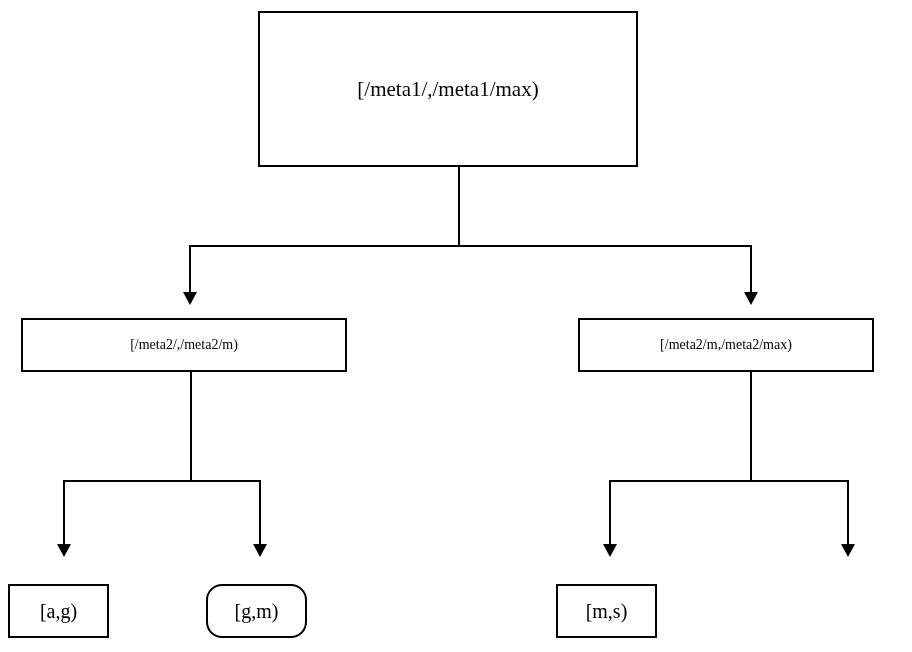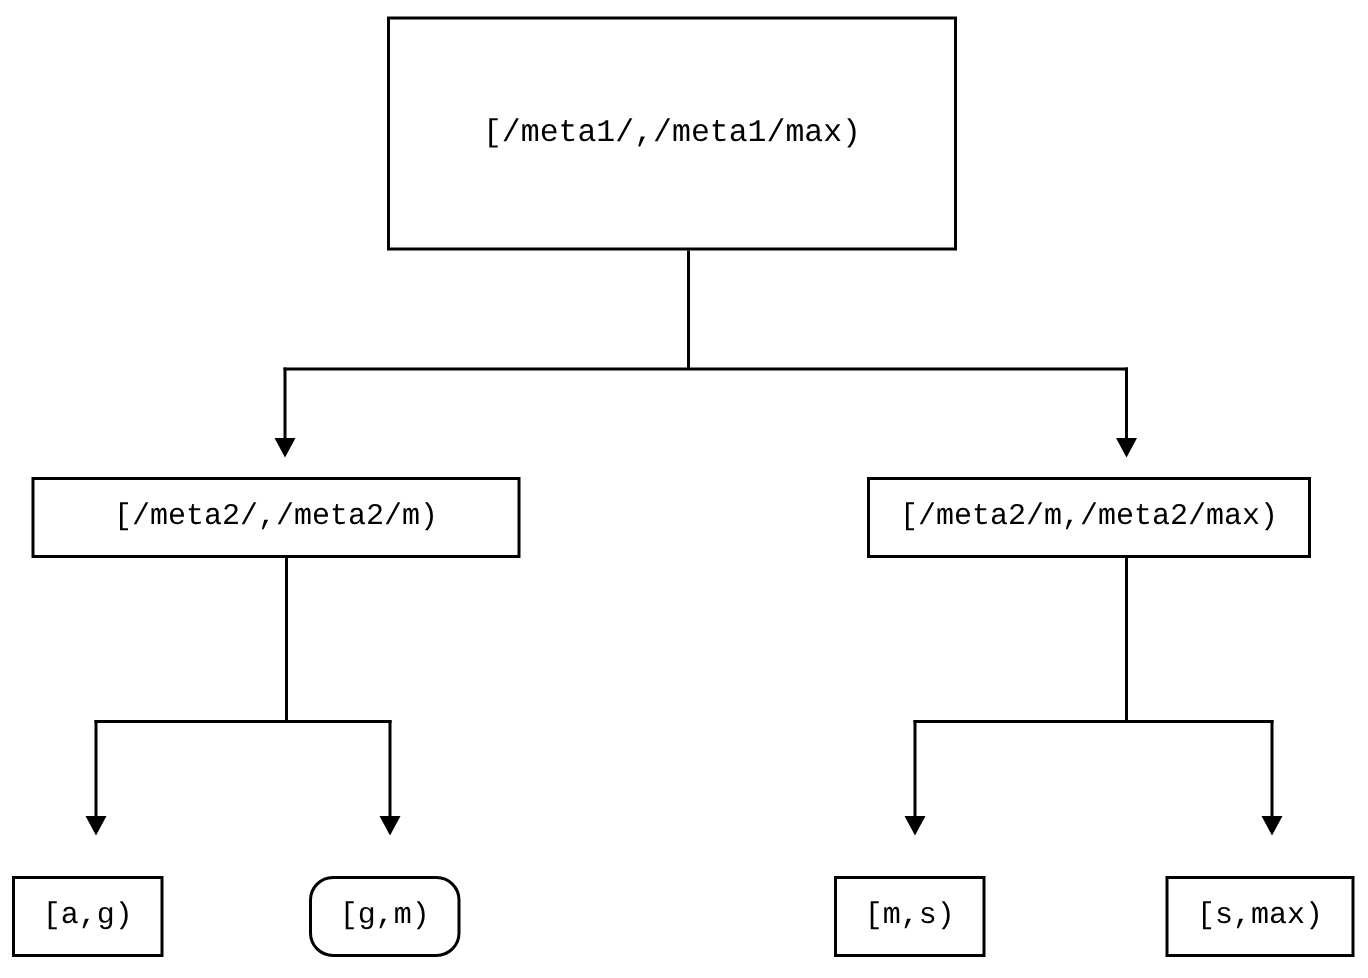--- a/index.html
+++ b/index.html
@@ -22,36 +22,36 @@
   .node {
     position: absolute;
     box-sizing: border-box;
     border: 2px solid #000000;
     background: #ffffff;
     display: flex;
     align-items: center;
     justify-content: center;
   }
   .node-label {
-    font-family: Liberation Mono, monospace;
+    font-family: Liberation Serif, serif;
     color: #000000;
     white-space: pre;
     line-height: 1;
   }
   .node-root       { left: 258px; top: 11px;  width: 380px; height: 156px; }
   .node-mid-left   { left: 21px;  top: 318px; width: 326px; height: 54px;  }
   .node-mid-right  { left: 578px; top: 318px; width: 296px; height: 54px;  }
   .node-leaf-1     { left: 8px;   top: 584px; width: 101px; height: 54px;  }
   .node-leaf-2     { left: 206px; top: 584px; width: 101px; height: 54px; border-radius: 16px;  }
   .node-leaf-3     { left: 556px; top: 584px; width: 101px; height: 54px;  }
   .node-leaf-4     { left: 777px; top: 584px; width: 126px; height: 54px;  }
 
   .node-root .node-label      { font-size: 21px; }
   .node-mid-left .node-label,
-  .node-mid-right .node-label { font-size: 20px; }
+  .node-mid-right .node-label { font-size: 14px; }
   .node-leaf-1 .node-label,
   .node-leaf-2 .node-label,
   .node-leaf-3 .node-label,
   .node-leaf-4 .node-label    { font-size: 20px; }
 
   
   .edge-v {
     position: absolute;
     width: 2px;
     background: #000000;
@@ -137,17 +137,14 @@
   </div>
 
   <div class="node node-leaf-2">
     <span class="node-label">[g,m)</span>
   </div>
 
   <div class="node node-leaf-3">
     <span class="node-label">[m,s)</span>
   </div>
 
-  <div class="node node-leaf-4">
-    <span class="node-label">[s,max)</span>
-  </div>
 
 </div>
 
 </body></html>

